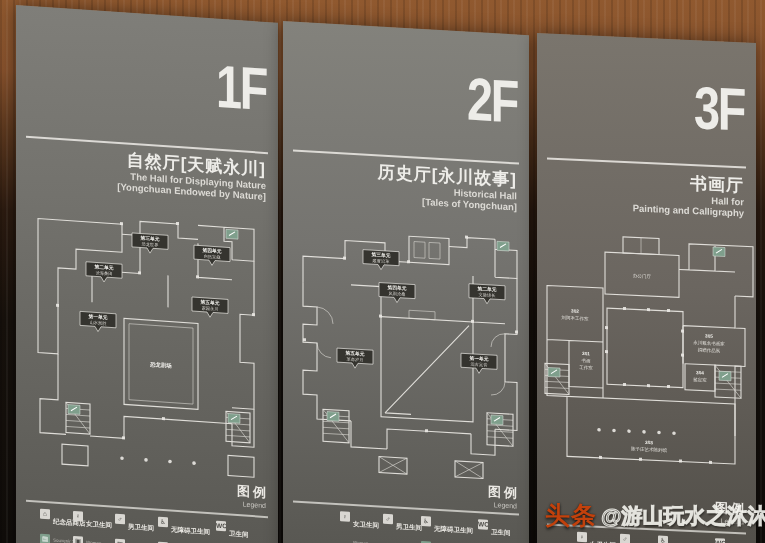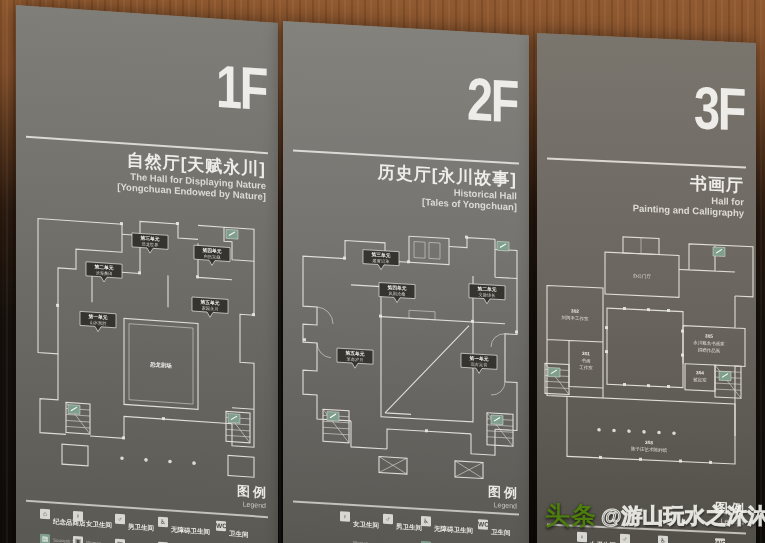--- a/index.html
+++ b/index.html
@@ -40,21 +40,21 @@
   .lg{position:absolute;right:12px;text-align:right}
   .lg .lc{font-size:13px;font-weight:bold;letter-spacing:3px;color:#ebe9e4;margin-right:-3px}
   .lg .le{font-size:7px;color:#c9c7c2}
   .li{position:absolute;display:flex;gap:3px;align-items:flex-start}
   .li .ic{width:10px;height:10px;flex:0 0 10px;background:#d9d7d2;color:#4a4945;font-size:6.5px;
           line-height:10px;text-align:center;border-radius:1px;font-weight:bold;overflow:hidden}
   .li .ic.grn{background:#7f9f8c;color:#fff}
   .li .cn{font-size:6.5px;font-weight:bold;color:#e9e7e2;white-space:nowrap;line-height:1.1}
   .li .en{font-size:4.5px;color:#b9b7b2;white-space:nowrap;line-height:1.2}
   #wm{position:absolute;left:545px;top:499px;z-index:50;display:flex;align-items:center;white-space:nowrap}
-  #wm .b{font-size:25px;font-weight:bold;color:#4d7c0f;letter-spacing:1px;
+  #wm .b{font-size:25px;font-weight:bold;color:#c2410c;letter-spacing:1px;
          text-shadow:0 2px 3px rgba(0,0,0,.6),0 0 2px rgba(0,0,0,.45)}
   #wm .h{font-size:21px;font-weight:bold;color:rgba(200,198,190,.25);margin-left:4px;
          -webkit-text-stroke:1px rgba(250,250,245,.85);
          text-shadow:1px 2px 2px rgba(15,13,10,.55)}
 </style>
 </head>
 <body>
 
 <section class="panel" id="p1">
   <div class="fl">1F</div>

